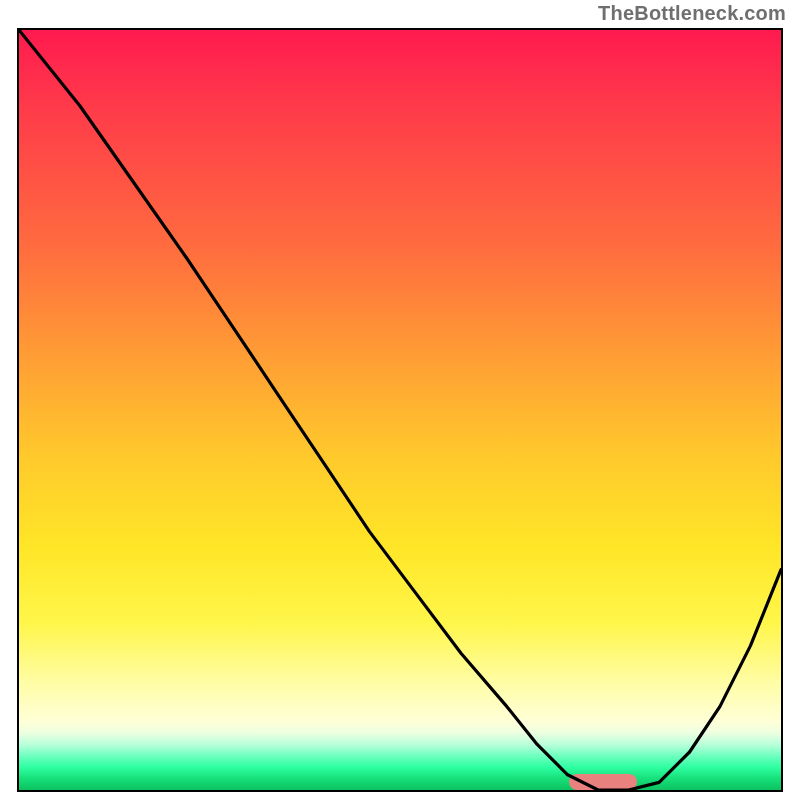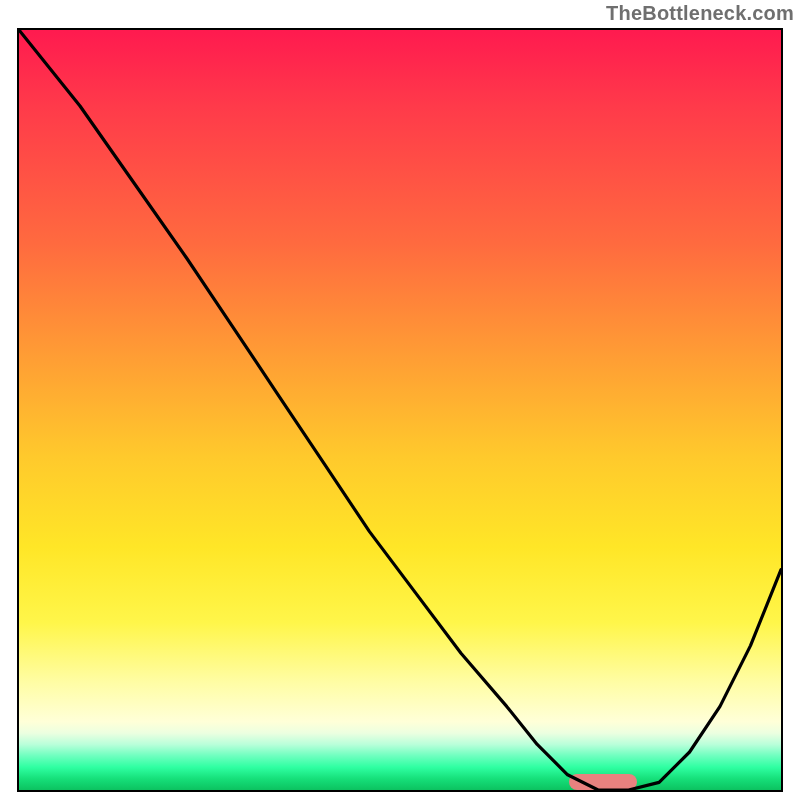--- a/index.html
+++ b/index.html
@@ -12,21 +12,21 @@
     overflow: hidden;
   }
   .wrap {
     position: relative;
     width: 800px;
     height: 800px;
   }
   .attribution {
     position: absolute;
     top: 2px;
-    right: 6px;
+    right: 14px;
     font-size: 20px;
     font-weight: 600;
     color: #6f6f6f;
     letter-spacing: 0.2px;
   }
   .chart-frame {
     position: absolute;
     left: 17px;
     top: 28px;
     width: 766px;

